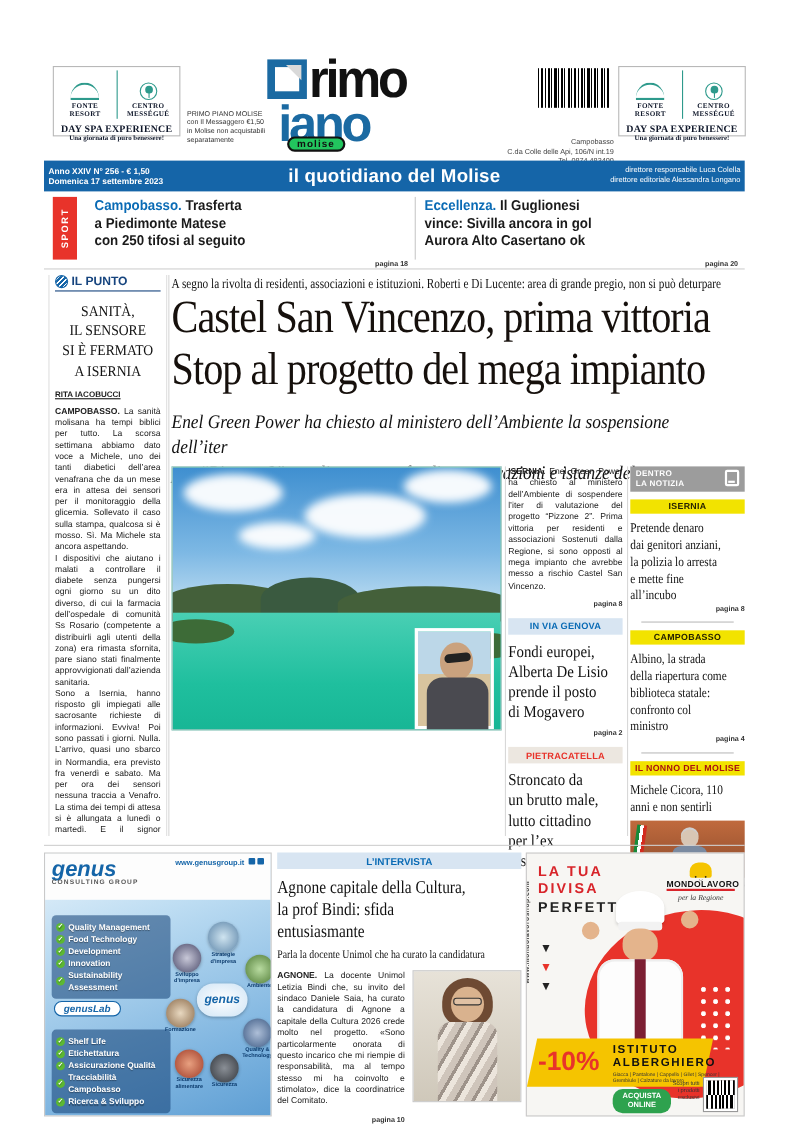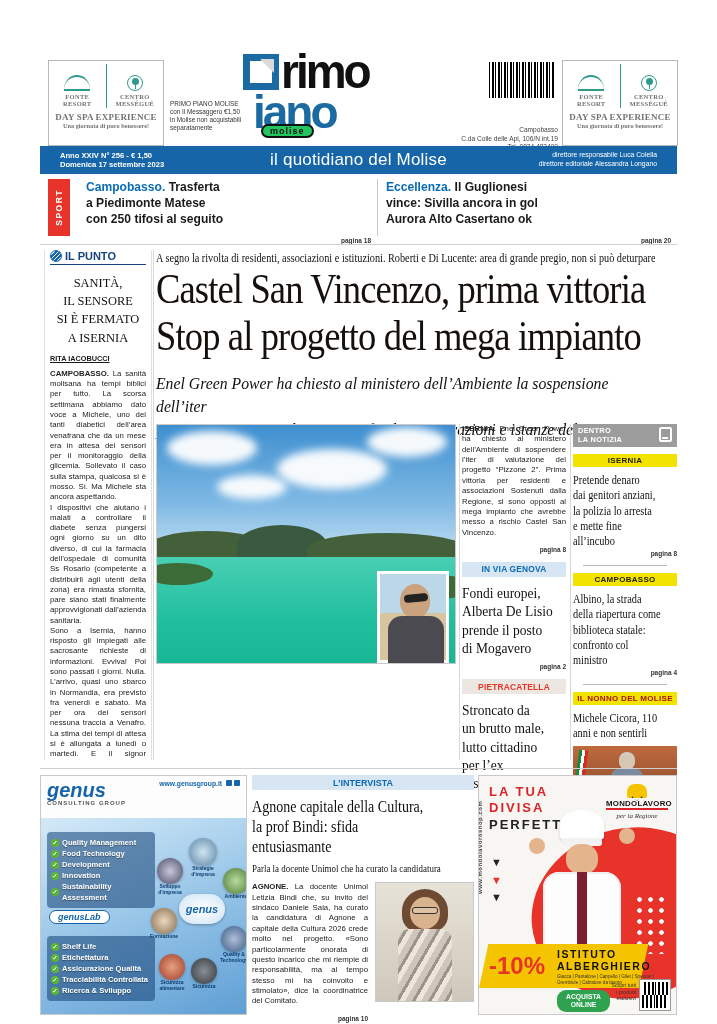--- a/index.html
+++ b/index.html
@@ -1,20 +1,20 @@
 <!DOCTYPE html>
 <html><head>
 <meta charset="utf-8">
 <style>
   * { margin:0; padding:0; box-sizing:border-box; }
   body { background:#e8e8e8; font-family:"Liberation Sans",sans-serif; }
   .page { position:relative; width:717px; height:1024px; background:#fff; margin:0 auto; overflow:hidden; color:#1a1a1a; }
 
   
-  .spa-ad { position:absolute; top:60px; width:116px; height:86px; border:1px solid #b8b8b8; color:#737373; text-align:center; font-family:"Liberation Serif",serif; padding-top:3px; }
+  .spa-ad { position:absolute; top:60px; width:116px; height:64px; border:1px solid #b8b8b8; color:#0f172a; text-align:center; font-family:"Liberation Serif",serif; padding-top:3px; }
   .spa-ad.left { left:48px; } .spa-ad.right { left:562px; }
   .spa-logos { display:flex; height:44px; }
   .spa-logo { flex:1; display:flex; flex-direction:column; align-items:center; justify-content:flex-end; font-size:6.5px; font-weight:bold; letter-spacing:.3px; line-height:1.1; padding-bottom:1px; }
   .spa-logo + .spa-logo { border-left:1px solid #2e9a8c; }
   .fonte-glyph { width:26px; height:16px; border-bottom:2px solid #2e9a8c; border-radius:50% 50% 0 0/90% 90% 0 0; border-top:2px solid #2e9a8c; margin-bottom:2px; }
   .tree-glyph { width:16px; height:16px; border:1.5px solid #2e9a8c; border-radius:50%; margin-bottom:2px; position:relative; }
   .tree-glyph:before { content:""; position:absolute; left:4px; top:2px; width:7px; height:7px; border-radius:50%; background:#2e9a8c; }
   .tree-glyph:after { content:""; position:absolute; left:7px; top:8px; width:1.5px; height:5px; background:#2e9a8c; }
   .spa-title { font-size:9px; font-weight:bold; margin-top:4px; letter-spacing:.2px; }
   .spa-sub { font-size:6.3px; font-weight:bold; }
@@ -25,23 +25,23 @@
   .mh-box:before { content:""; position:absolute; right:-2px; top:-2px; border-style:solid; border-width:0 14px 14px 0; border-color:transparent #d9d9d9 transparent transparent; }
   .mh-word1 { font-size:46px; font-weight:900; letter-spacing:-3px; color:#111; line-height:34px; transform:scaleY(1.05); }
   .mh-row2 { margin-top:2px; margin-left:10px; position:relative; }
   .mh-word2 { font-size:46px; font-weight:900; letter-spacing:-3px; color:#1b6aa2; line-height:40px; }
   .molise-badge { position:absolute; left:8px; top:32px; background:#22c55e; border:2px solid #111; border-radius:9px; font-size:9px; font-weight:bold; color:#111; padding:0 7px; letter-spacing:1px; }
   .barcode { position:absolute; left:489px; top:62px; width:66px; height:36px; background:repeating-linear-gradient(90deg,#000 0 1px,#fff 1px 3px,#000 3px 5px,#fff 5px 6px); }
   .contact { position:absolute; left:440px; top:126px; width:118px; font-size:6.6px; line-height:1.3; text-align:right; color:#444; }
   .contact .b { font-weight:bold; color:#111; }
 
   
-  .titlebar { position:absolute; left:40px; top:146px; width:637px; height:28px; background:#1565a8; color:#fff; display:flex; align-items:center; padding:0 20px; }
+  .titlebar { position:absolute; left:40px; top:146px; width:637px; height:28px; background:#1565a8; color:#fff; display:flex; align-items:center; padding:0 4px; }
   .issue { font-size:7.6px; font-weight:bold; line-height:1.25; width:150px; }
-  .paper-name { flex:1; text-align:center; font-size:17px; font-weight:normal; letter-spacing:.2px; }
+  .paper-name { flex:1; text-align:center; font-size:17px; font-weight:bold; letter-spacing:.2px; }
   .directors { width:150px; font-size:6.8px; text-align:right; line-height:1.3; }
 
   
   .sport { position:absolute; left:48px; top:179px; width:629px; height:57px; display:flex; }
   .sport-tag { width:22px; background:#e8332a; color:#fff; display:flex; align-items:center; justify-content:center; margin-right:8px; }
   .sport-tag span { writing-mode:vertical-rl; transform:rotate(180deg); font-size:8.5px; font-weight:bold; letter-spacing:1.5px; }
   .sport-item { flex:1; padding:0 8px; position:relative; }
   .sport-item + .sport-item { border-left:1px solid #c9c9c9; }
   .sport-line { font-size:13px; font-weight:bold; line-height:1.22; transform:scaleX(.93); transform-origin:left top; white-space:pre-line; }
   .sport-lead { color:#0a6bb5; }
@@ -404,21 +404,21 @@
       <div class="chk">
           <i>✓</i>
           <span>Etichettatura</span>
         </div>
       <div class="chk">
           <i>✓</i>
           <span>Assicurazione Qualità</span>
         </div>
       <div class="chk">
           <i>✓</i>
-          <span>Tracciabilità Controllata</span>
+          <span>Tracciabilità Campobasso</span>
         </div>
       <div class="chk">
           <i>✓</i>
           <span>Ricerca &amp; Sviluppo</span>
         </div>
     </div>
     <div class="ring ring-center" style="left:138px;top:118px;width:46px;height:30px;border-radius:15px">
         <span>genus</span>
       </div>
     <div class="ring" style="left:148px;top:62px;width:28px;height:28px;background:radial-gradient(#cfe4f0,#5b84a8)">

